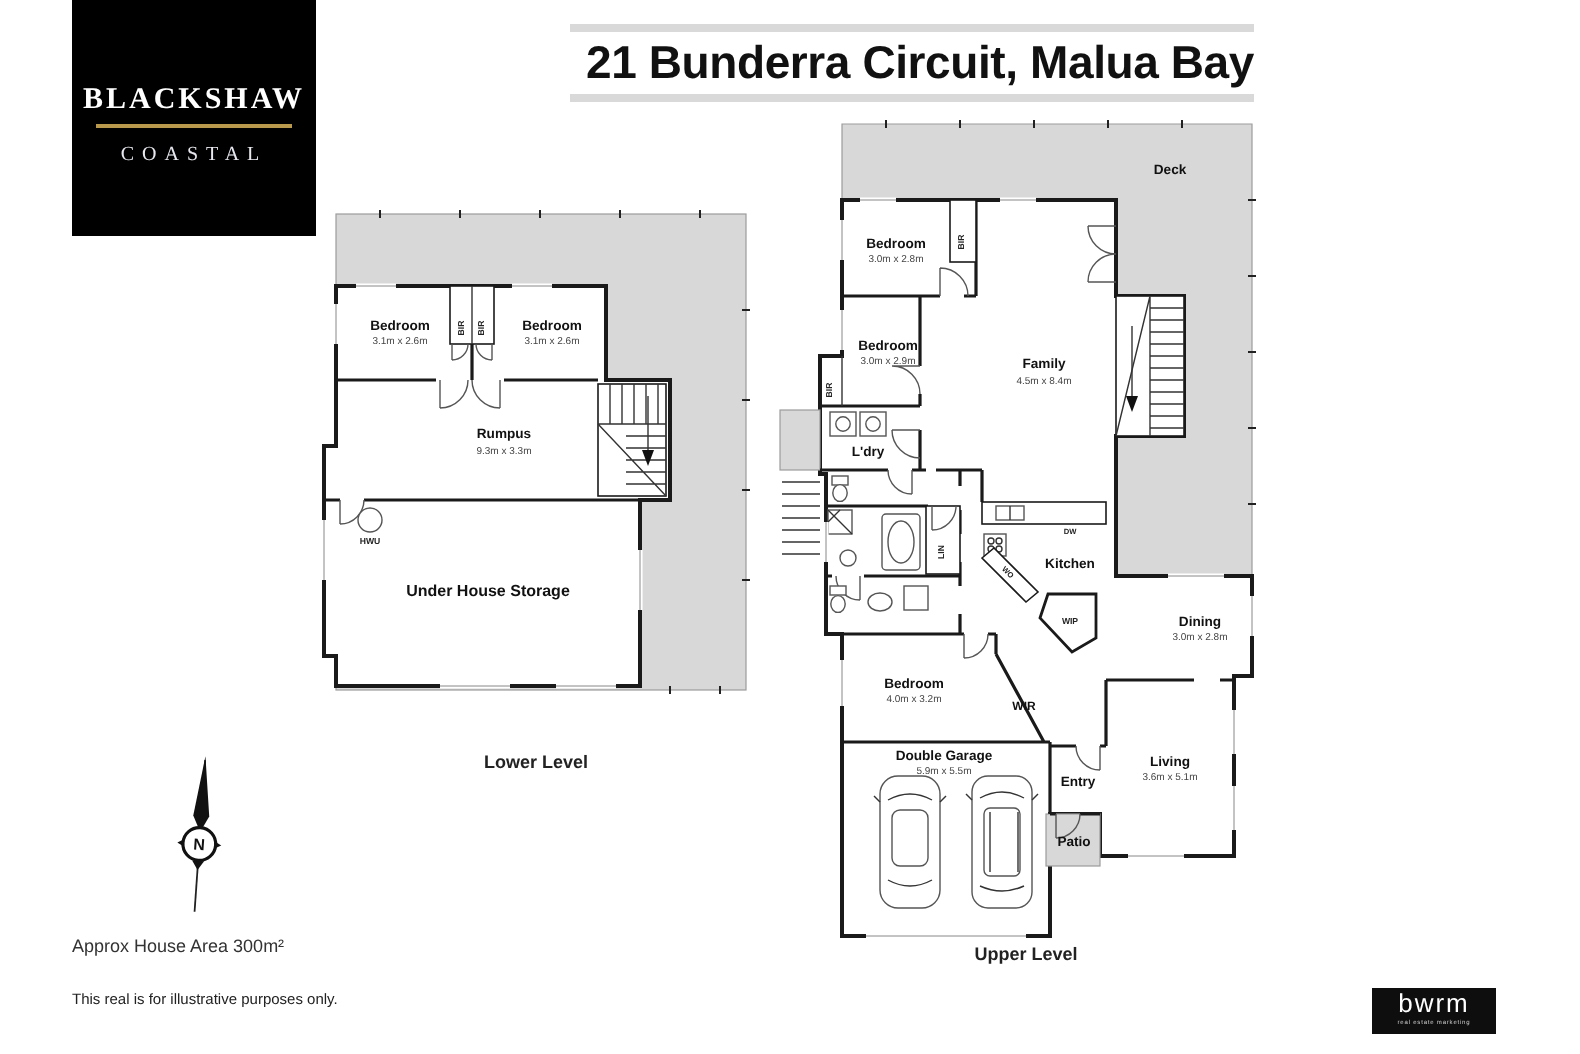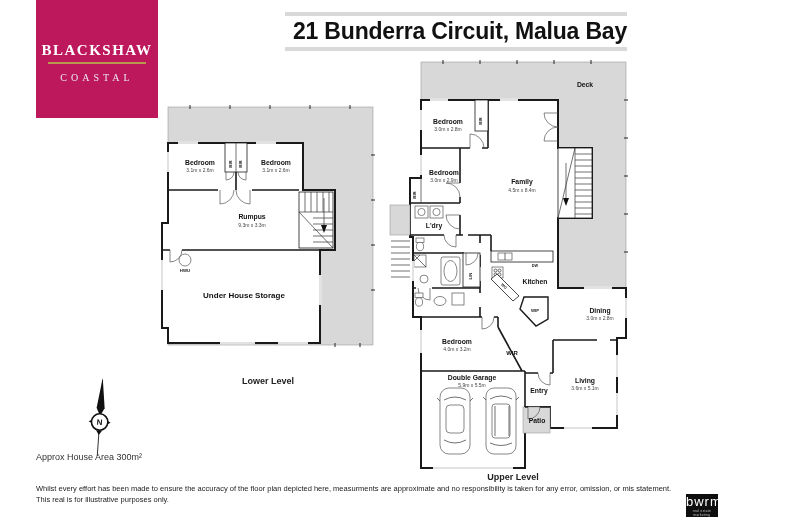--- a/index.html
+++ b/index.html
@@ -1,33 +1,33 @@
 <!DOCTYPE html>
 <html><head>
 <meta charset="utf-8">
 <style>
   html,body{margin:0;padding:0;background:#fff;}
   .page{position:relative;width:790px;height:527px;background:#ffffff;overflow:hidden;
         font-family:"Liberation Sans",sans-serif;}
   
-  .logo{position:absolute;left:36px;top:0;width:122px;height:118px;background:#be185d;
+  .logo{position:absolute;left:36px;top:0;width:122px;height:118px;background:#000000;
         text-align:center;color:#fff;}
   .logo-brand{margin-top:42px;font-family:"Liberation Serif",serif;font-weight:bold;
         font-size:15px;letter-spacing:1.5px;}
   .logo-rule{width:98px;height:2px;background:#b99a4d;margin:3px auto 8px auto;}
   .logo-sub{font-family:Liberation Serif, serif;font-size:10px;letter-spacing:4px;color:#e8e9f0;}
   
   .titleblock{position:absolute;left:285px;top:12px;width:342px;text-align:center;}
   .bar{height:4px;background:#d9d9d9;}
   .title{margin:2px 0;font-size:23px;font-weight:bold;color:#111;letter-spacing:-0.2px;
          font-family:"Liberation Sans",sans-serif;text-align:right;}
   
-  .area{position:absolute;left:36px;top:452px;font-size:9px;color:#333;text-align:right;}
+  .area{position:absolute;left:36px;top:468px;font-size:9px;color:#333;text-align:right;}
   .disc{position:absolute;left:36px;top:483px;width:648px;font-size:7.5px;color:#222;line-height:11px;}
-  .bwrm{position:absolute;left:686px;top:494px;width:32px;height:23px;background:#0e0e0e;
+  .bwrm{position:absolute;left:686px;top:494px;width:62px;height:23px;background:#0e0e0e;
         color:#fff;text-align:center;}
   .bwrm-word{font-size:13px;line-height:15px;letter-spacing:1px;}
   .bwrm-tag{font-size:3px;line-height:4px;color:#cfcfcf;letter-spacing:.4px;}
   
   svg{position:absolute;font-family:"Liberation Sans",sans-serif;}
   .deck{fill:#d8d8d8;stroke:#9c9c9c;stroke-width:.6;}
   .foot{fill:#ffffff;stroke:#1a1a1a;stroke-width:2;stroke-linejoin:miter;}
   .w1{fill:none;stroke:#1a1a1a;stroke-width:1.6;}
   .t{fill:#ffffff;stroke:#1a1a1a;stroke-width:.8;}
   .tl{fill:none;stroke:#333;stroke-width:.7;}
@@ -298,21 +298,21 @@
       <polygon points="9,48 13.5,45.5 13.5,50.5" fill="#111"></polygon>
       <polygon points="31,48 26.5,45.5 26.5,50.5" fill="#111"></polygon>
       <polygon points="20,61 17,56.5 23,56.5" fill="#111"></polygon>
       <circle cx="20" cy="48" r="8.2" fill="#fff" stroke="#111" stroke-width="1.6"></circle>
       <text x="20" y="51" text-anchor="middle" font-size="8" font-weight="bold" fill="#111">N</text>
     </g>
   </svg>
 
   <div class="area">Approx House Area 300m²</div>
   <div class="disc">
-    <span>Whilst every effort has been made to ensure the accuracy of the floor plan depicted here, measurments are approximate and no responsibility is taken for any error, omission, or mis statement.</span><br>
+    <br>
     <span>This real is for illustrative purposes only.</span>
   </div>
   <div class="bwrm">
     <div class="bwrm-word">bwrm</div>
     <div class="bwrm-tag">real estate marketing</div>
   </div>
 
 </div>
 
 </body></html>

